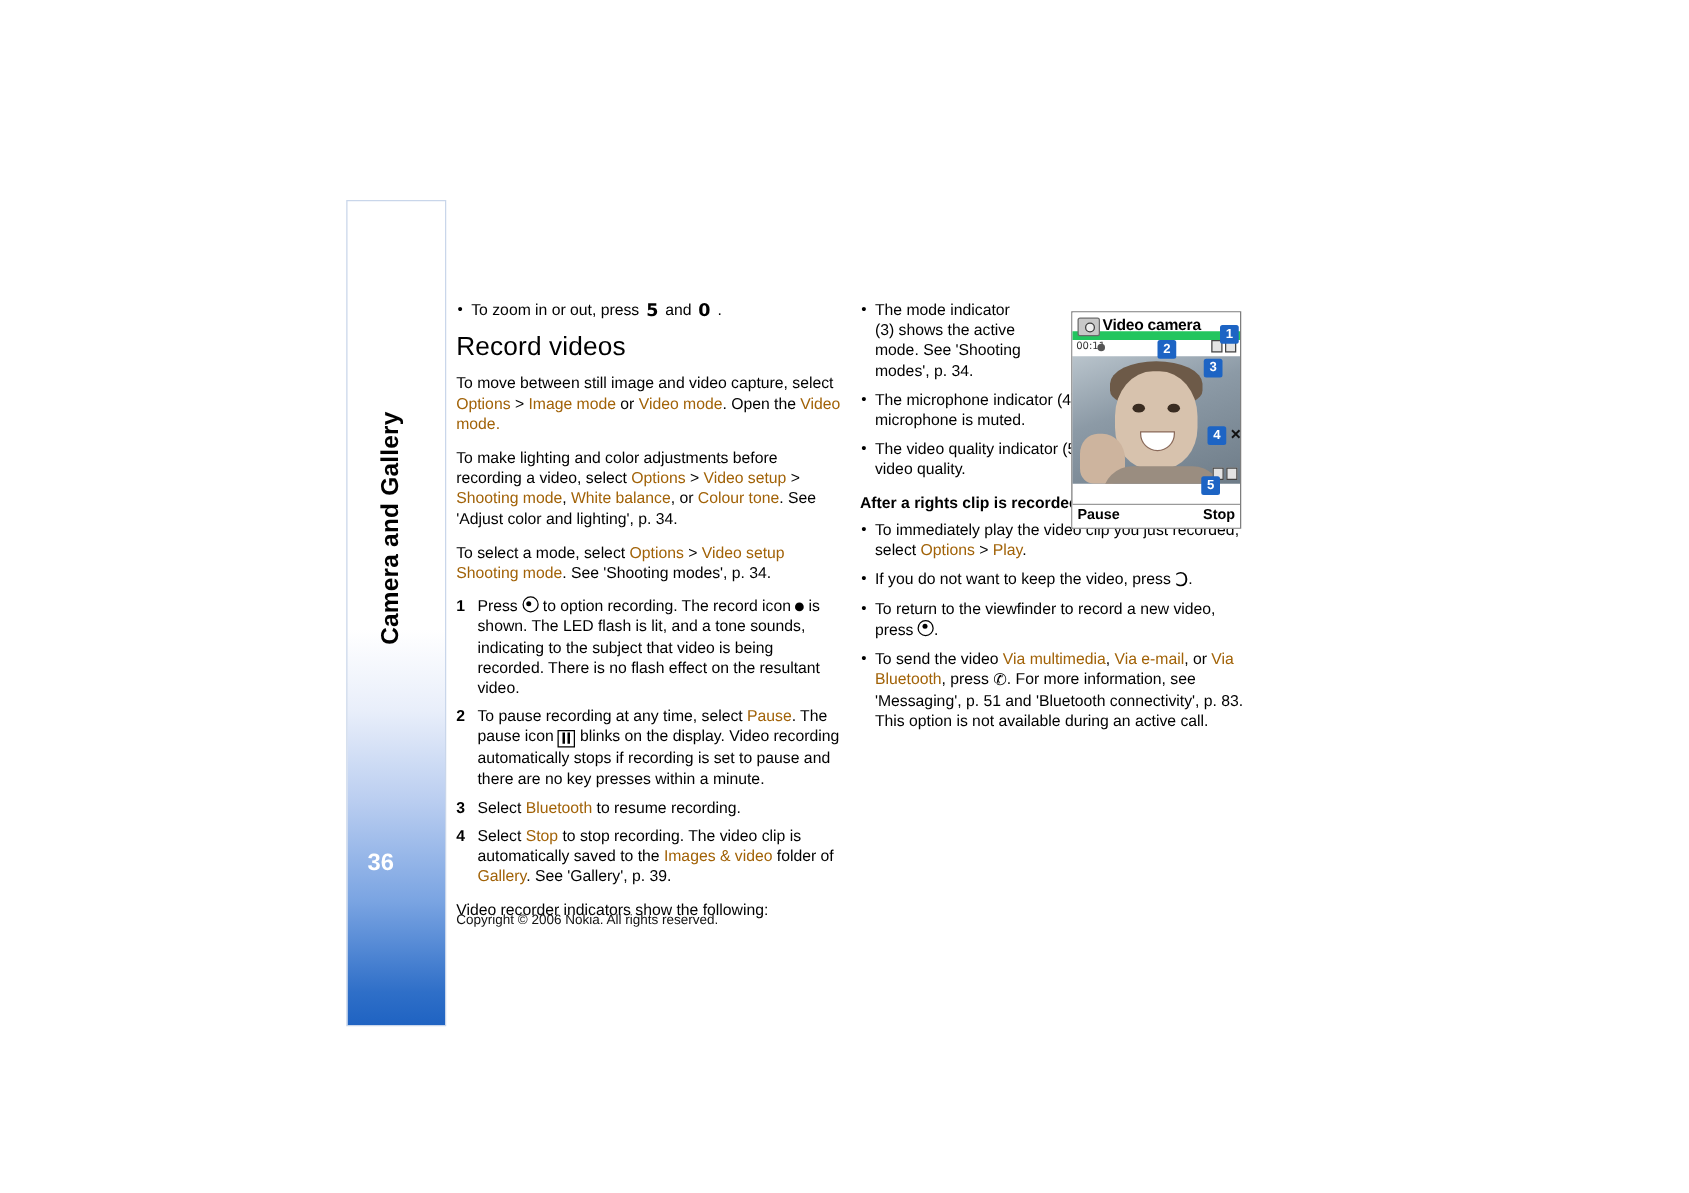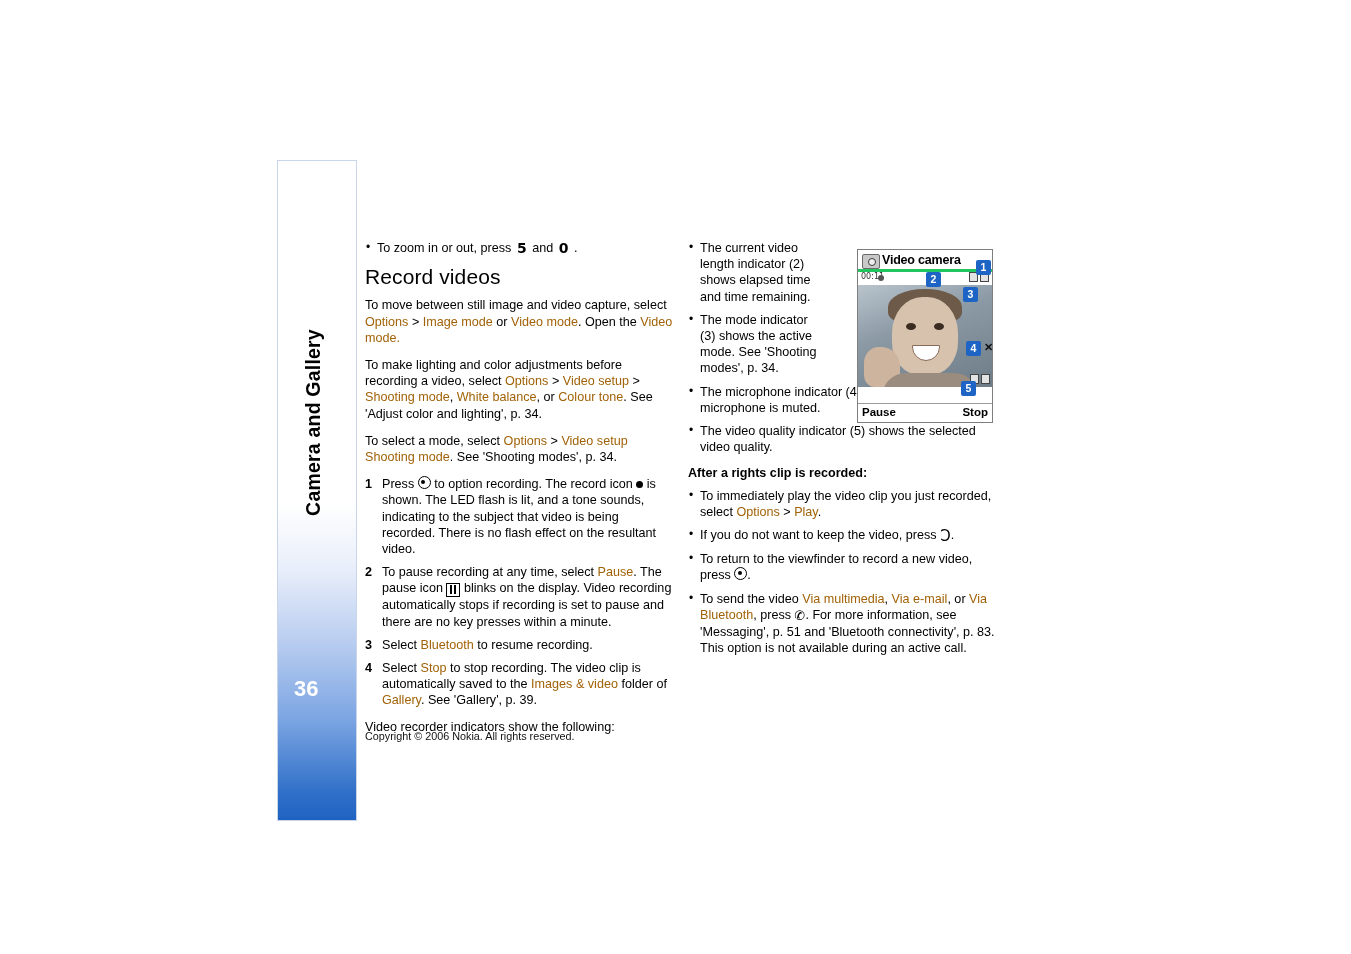--- a/index.html
+++ b/index.html
@@ -51,21 +51,21 @@
     font-size: 19.5px;
     font-weight: bold;
     letter-spacing: 0.2px;
     color: #000000;
     white-space: nowrap;
   }
   #page-number {
     position: absolute;
     left: 16px;
     bottom: 118px;
-    font-size: 22px;
+    font-size: 19px;
     font-weight: bold;
     color: #ffffff;
     text-align: center;
   }
 
   
   .col {
     position: absolute;
     font-size: 12.6px;
     line-height: 16.2px;
@@ -227,21 +227,21 @@
     border: 1px solid #7e7e7e;
     background: #ffffff;
     box-sizing: border-box;
   }
   #phone-topbar {
     position: absolute;
     left: 0; top: 0;
     width: 100%;
     height: 22px;
     background: #ffffff;
-    border-bottom: 3px solid #22c55e;
+    border-bottom: 7px solid #22c55e;
     box-sizing: border-box;
   }
   #phone-title {
     position: absolute;
     left: 24px;
     top: 3px;
     font-size: 12.5px;
     font-weight: bold;
     color: #000;
     letter-spacing: -0.2px;
@@ -490,23 +490,20 @@
         <span class="lnk">Gallery</span><span>. See 'Gallery', p. 39.</span>
       </li>
     </ol>
 
     <p>Video recorder indicators show the following:</p>
   </div>
 
   <div class="col" id="col-right">
 
     <ul class="bul">
-      <li style="width:125px;">
-        <span>The current video length indicator (2) shows elapsed time and time remaining.</span>
-      </li>
       <li style="width:125px;">
         <span>The mode indicator (3) shows the active mode. See 'Shooting modes', p. 34.</span>
       </li>
       <li>
         <span>The microphone indicator (4) shows that the microphone is muted.</span>
       </li>
       <li>
         <span>The video quality indicator (5) shows the selected video quality.</span>
       </li>
     </ul>

